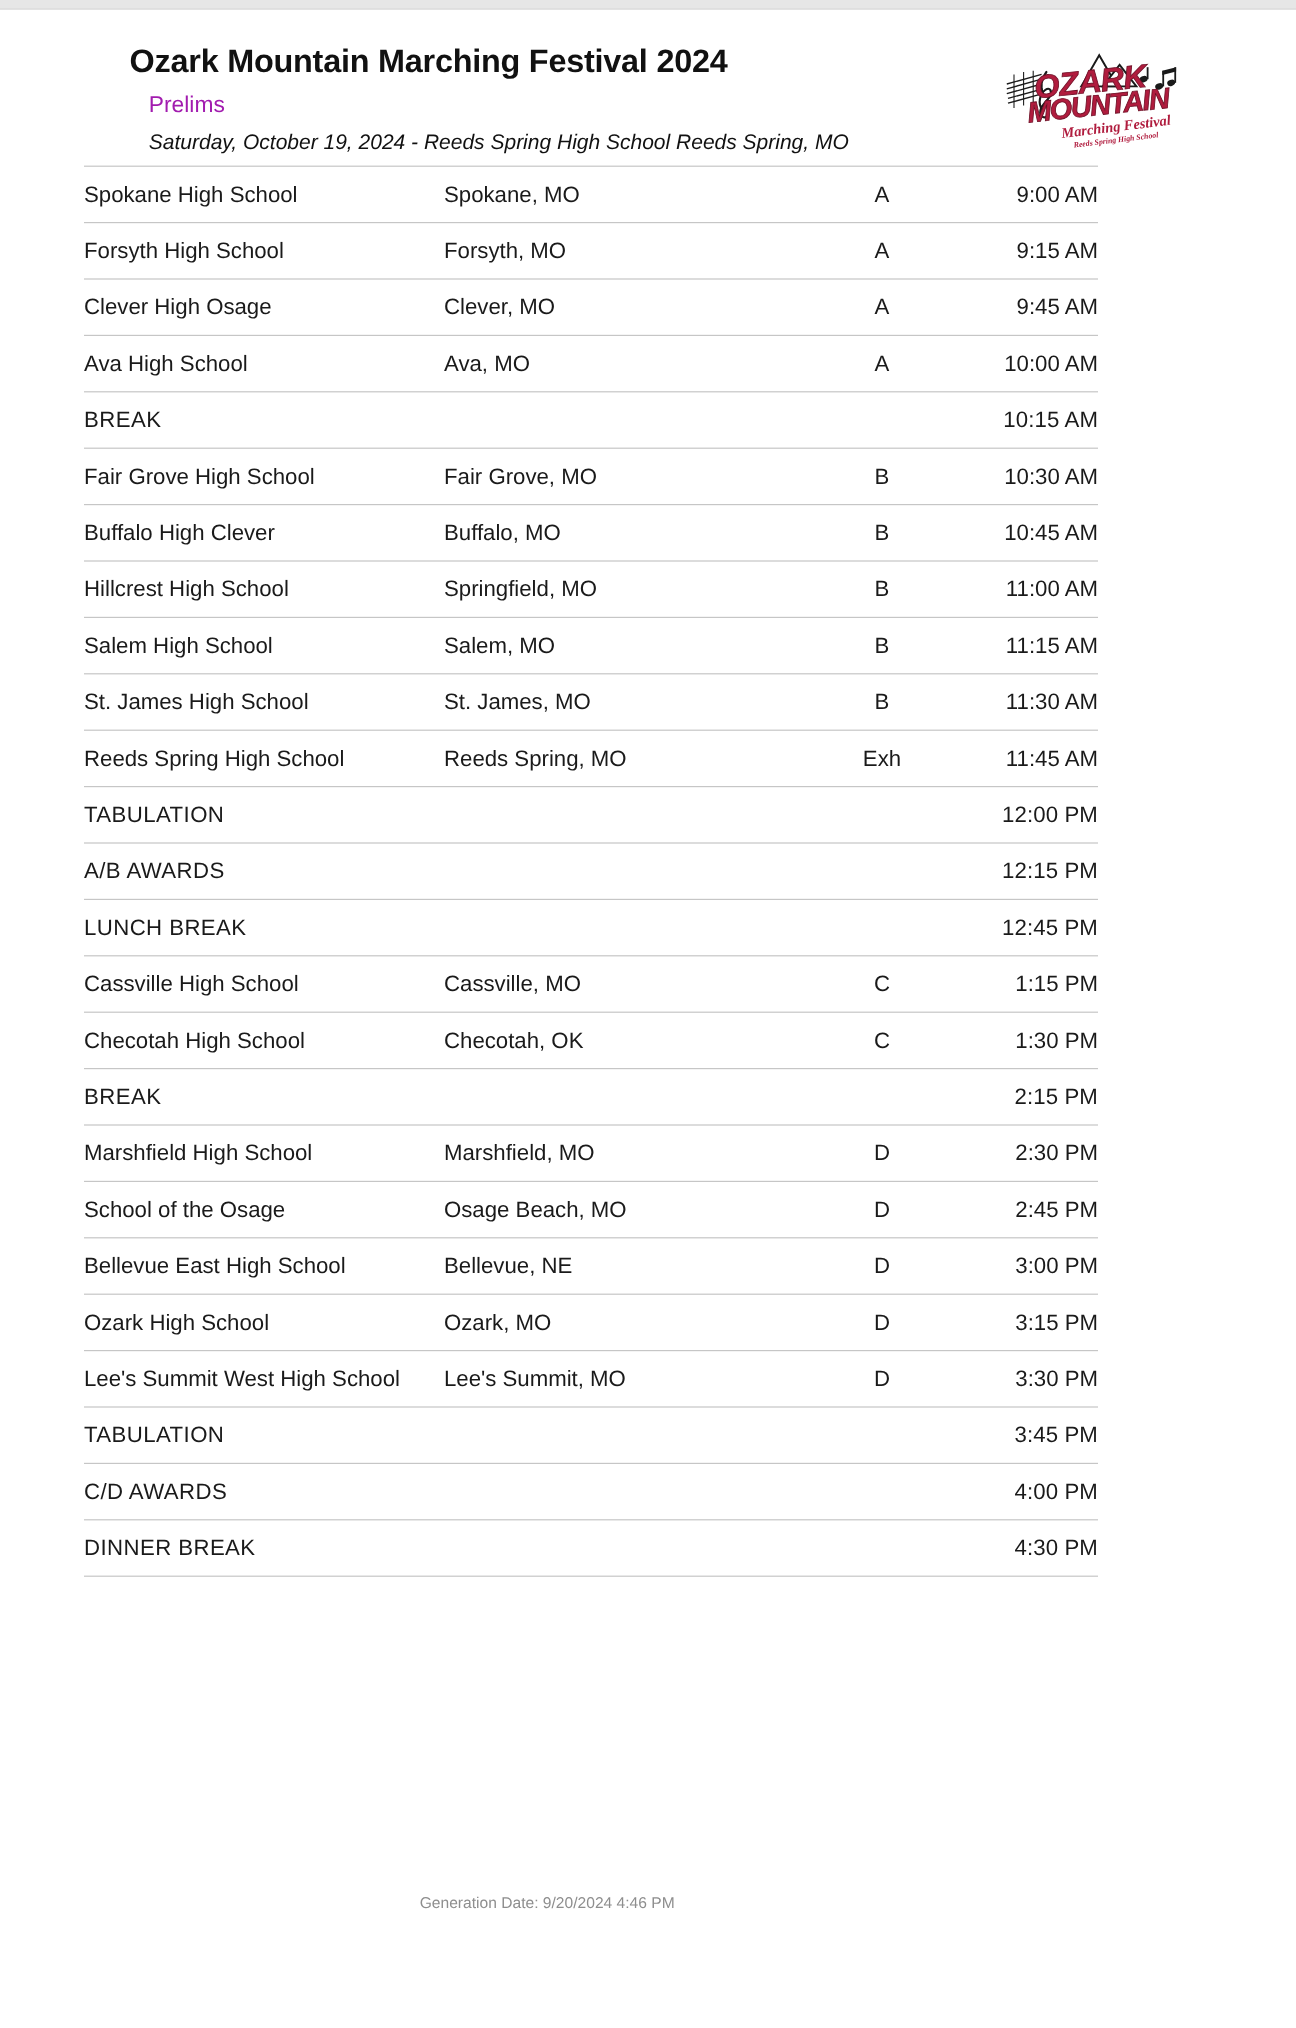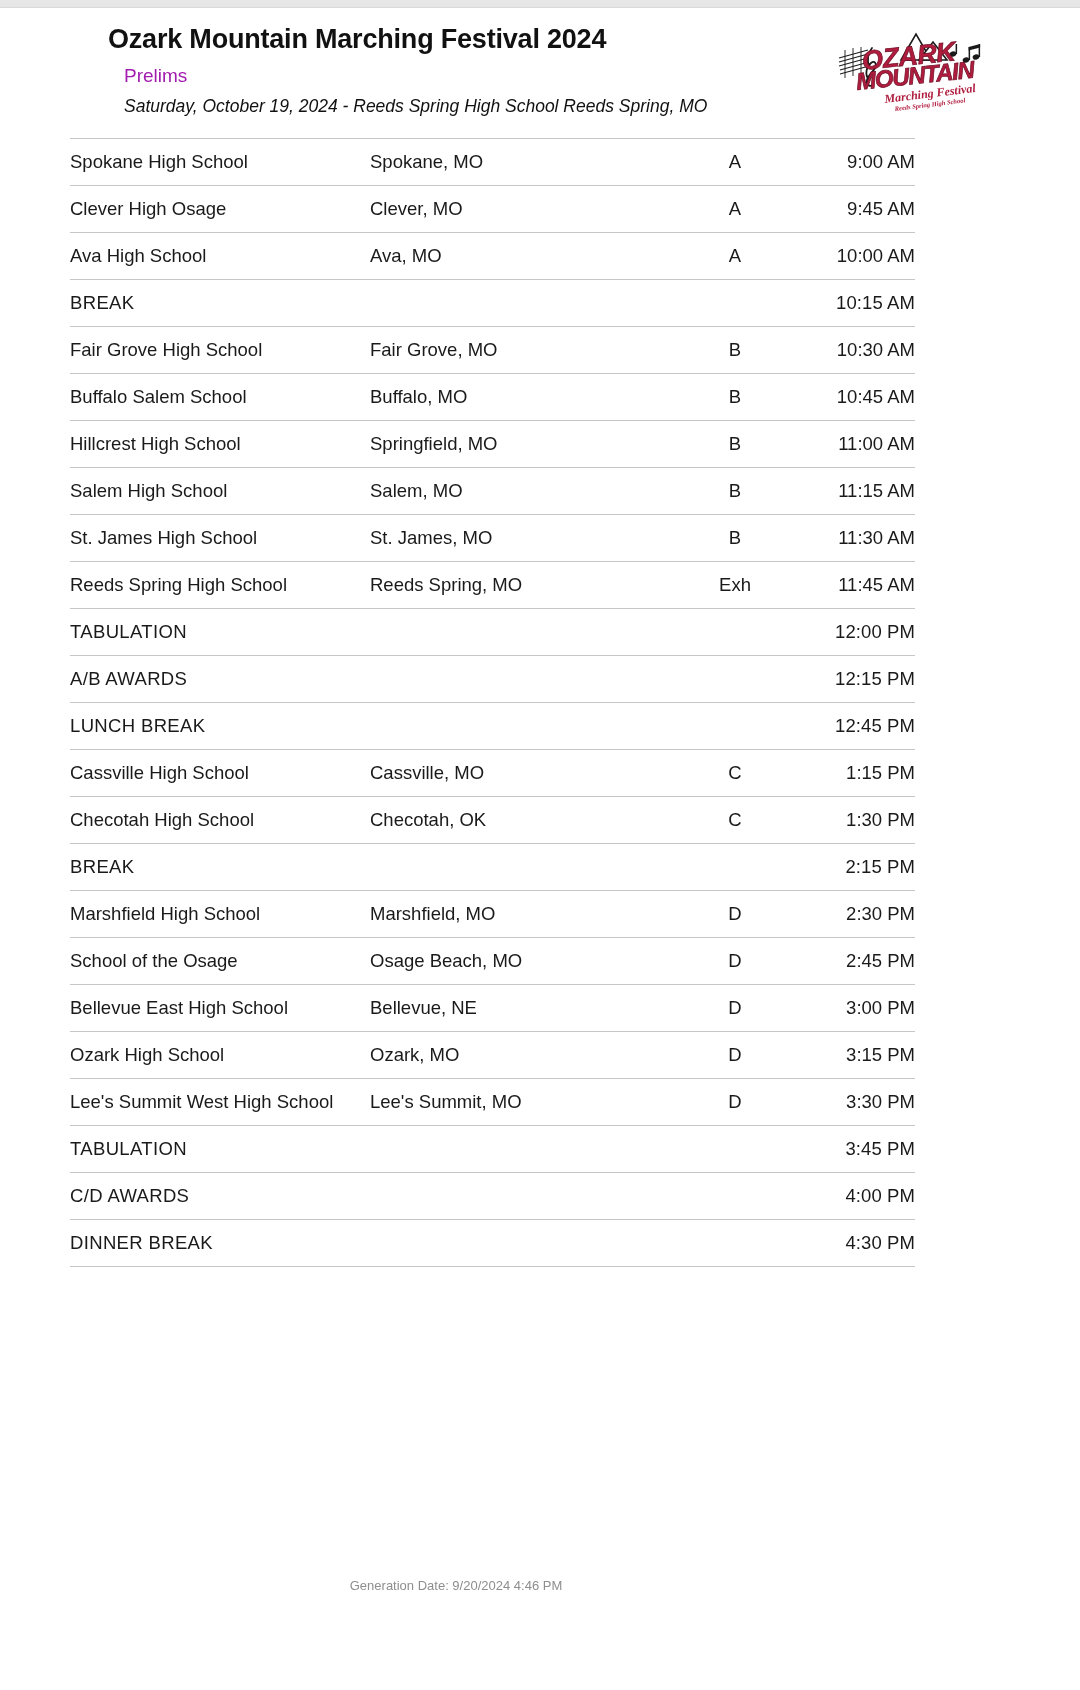--- a/index.html
+++ b/index.html
@@ -25,21 +25,21 @@
     background: #e6e6e6;
     border-bottom: 1px solid #d9d9d9;
   }
 
   
   .header {
     position: absolute;
     top: 8px; left: 0;
     width: 1080px;
     height: 122px;
-    padding: 8px 70px 0 70px;
+    padding: 20px 70px 0 70px;
     display: flex;
     justify-content: space-between;
     align-items: flex-start;
   }
   .header-text { padding-left: 38px; padding-top: 8px; }
   .title {
     font-size: 27px;
     font-weight: bold;
     letter-spacing: -0.2px;
     color: #111111;
@@ -179,20 +179,26 @@
 
   <table class="sched">
     <tbody>
         <tr>
           <td class="c-school">Spokane High School</td>
           <td class="c-city">Spokane, MO</td>
           <td class="c-class">A</td>
           <td class="c-time">9:00 AM</td>
         </tr>
         <tr>
+          <td class="c-school">Forsyth High School</td>
+          <td class="c-city">Forsyth, MO</td>
+          <td class="c-class">A</td>
+          <td class="c-time">9:15 AM</td>
+        </tr>
+        <tr>
           <td class="c-school">Clever High Osage</td>
           <td class="c-city">Clever, MO</td>
           <td class="c-class">A</td>
           <td class="c-time">9:45 AM</td>
         </tr>
         <tr>
           <td class="c-school">Ava High School</td>
           <td class="c-city">Ava, MO</td>
           <td class="c-class">A</td>
           <td class="c-time">10:00 AM</td>
@@ -201,21 +207,21 @@
           <td class="break-label" colspan="2">BREAK</td>
           <td class="break-time" colspan="2">10:15 AM</td>
         </tr>
         <tr>
           <td class="c-school">Fair Grove High School</td>
           <td class="c-city">Fair Grove, MO</td>
           <td class="c-class">B</td>
           <td class="c-time">10:30 AM</td>
         </tr>
         <tr>
-          <td class="c-school">Buffalo Salem School</td>
+          <td class="c-school">Buffalo High Clever</td>
           <td class="c-city">Buffalo, MO</td>
           <td class="c-class">B</td>
           <td class="c-time">10:45 AM</td>
         </tr>
         <tr>
           <td class="c-school">Hillcrest High School</td>
           <td class="c-city">Springfield, MO</td>
           <td class="c-class">B</td>
           <td class="c-time">11:00 AM</td>
         </tr>

